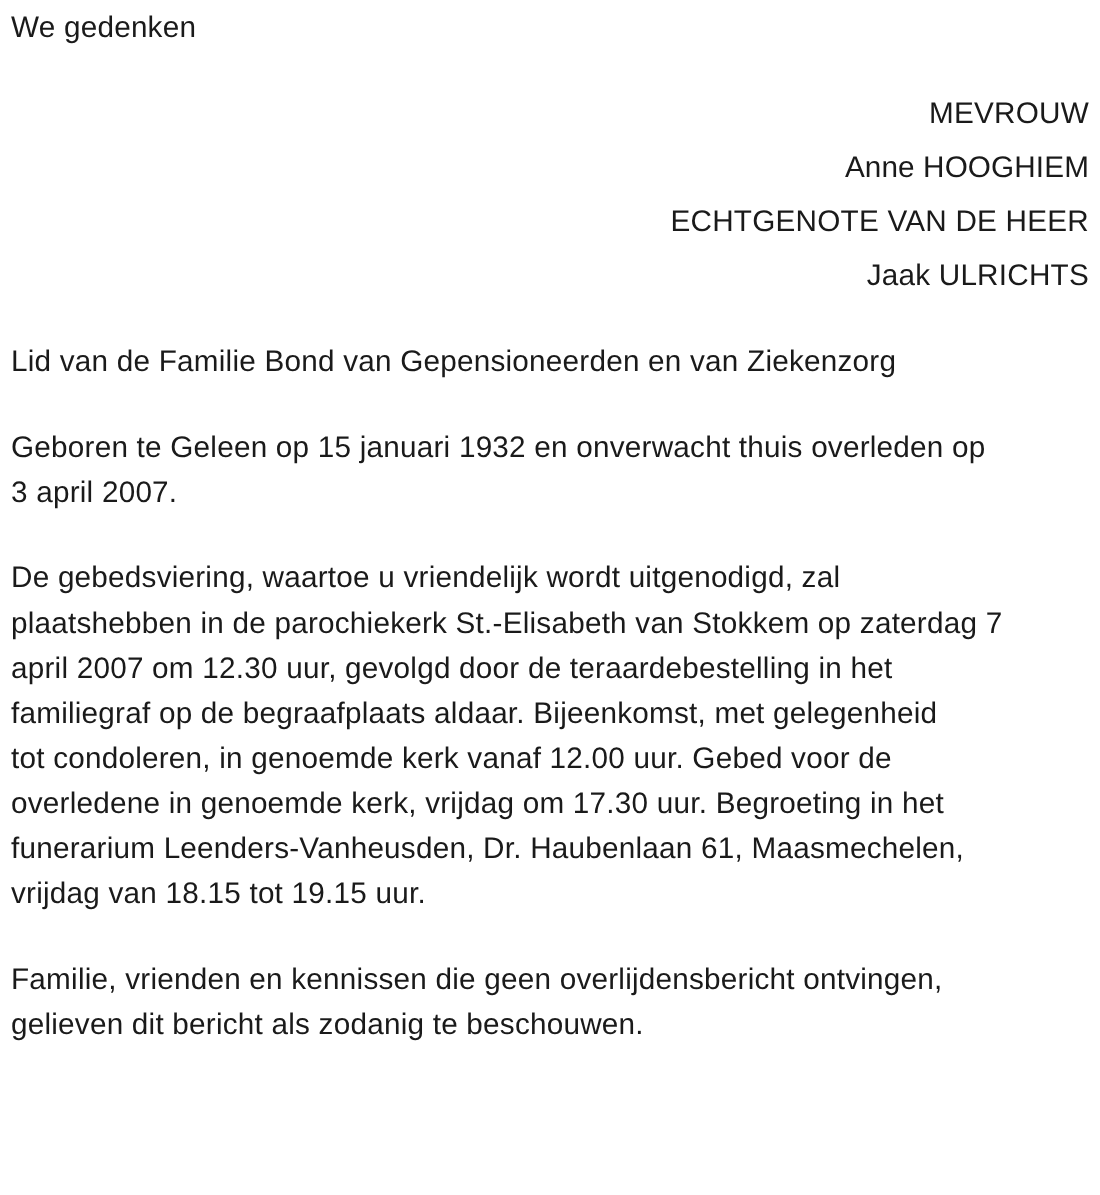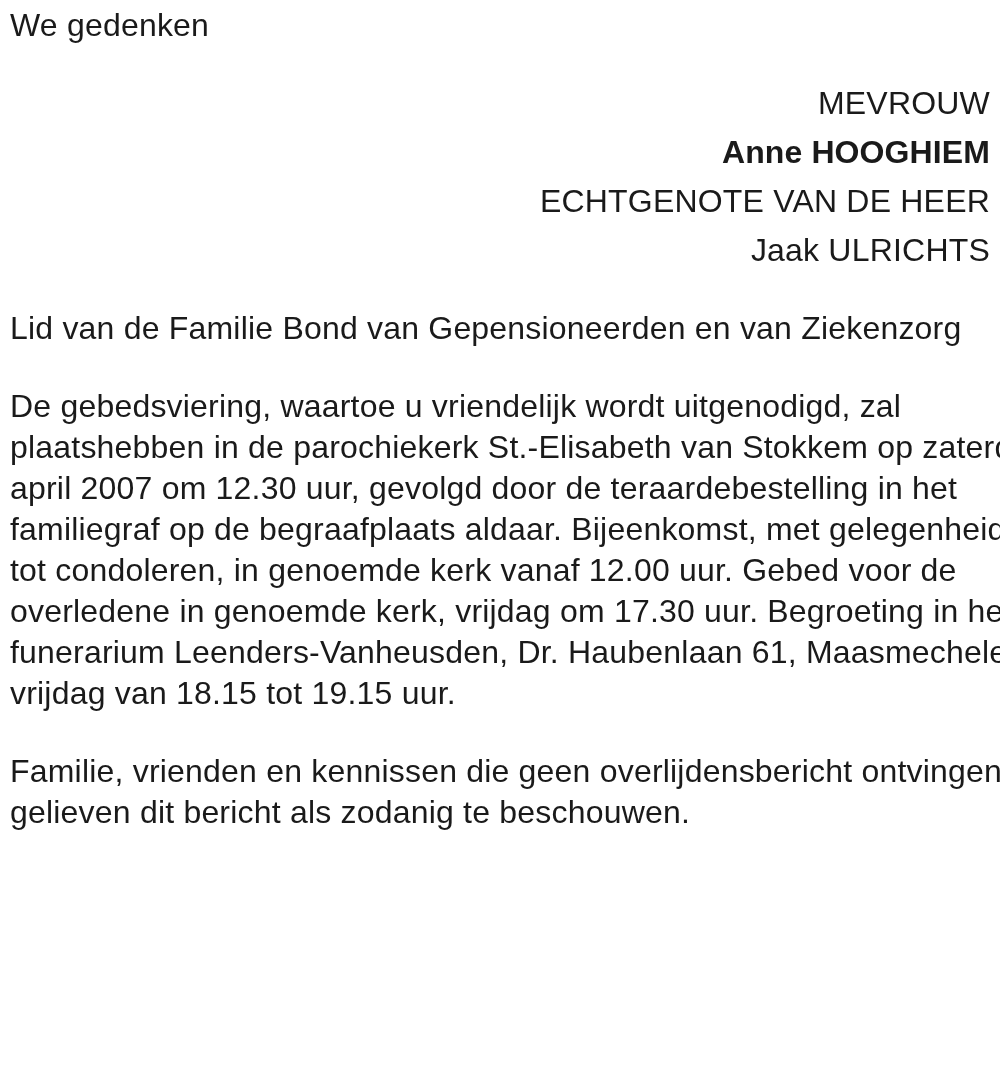--- a/index.html
+++ b/index.html
@@ -8,61 +8,63 @@
     background: #ffffff;
     overflow-x: hidden;
   }
   .page {
     width: 1000px;
     height: 1086px;
     box-sizing: border-box;
     padding: 5px 10px 0 10px;
     background: #ffffff;
     font-family: "Liberation Sans", "DejaVu Sans", sans-serif;
-    font-size: 32px;
+    font-size: 27px;
     line-height: 41px;
     color: #1a1a1a;
     letter-spacing: 0.2px;
   }
   .para {
     margin: 0 0 37px 0;
     white-space: pre;
   }
   .header-block {
     margin: 0 0 37px 0;
     text-align: right;
   }
   .header-line {
     margin: 0 0 8px 0;
     white-space: pre;
   }
   .header-line:last-child {
     margin-bottom: 12px;
   }
   .bold-name {
-    font-weight: 700;
+    font-weight: 400;
     letter-spacing: 0.1px;
   }
 </style>
 </head>
 <body>
 
 <div class="page">
 
   <p class="para">We gedenken</p>
 
   <div class="header-block">
     <div class="header-line">MEVROUW</div>
     <div class="header-line bold-name">Anne HOOGHIEM</div>
     <div class="header-line">ECHTGENOTE VAN DE HEER</div>
     <div class="header-line">Jaak ULRICHTS</div>
   </div>
 
   <p class="para">Lid van de Familie Bond van Gepensioneerden en van Ziekenzorg</p>
 
+  <p class="para">Geboren te Geleen op 15 januari 1932 en onverwacht thuis overleden op
+3 april 2007.</p>
 
   <p class="para">De gebedsviering, waartoe u vriendelijk wordt uitgenodigd, zal
 plaatshebben in de parochiekerk St.-Elisabeth van Stokkem op zaterdag 7
 april 2007 om 12.30 uur, gevolgd door de teraardebestelling in het
 familiegraf op de begraafplaats aldaar. Bijeenkomst, met gelegenheid
 tot condoleren, in genoemde kerk vanaf 12.00 uur. Gebed voor de
 overledene in genoemde kerk, vrijdag om 17.30 uur. Begroeting in het
 funerarium Leenders-Vanheusden, Dr. Haubenlaan 61, Maasmechelen,
 vrijdag van 18.15 tot 19.15 uur.</p>
 

